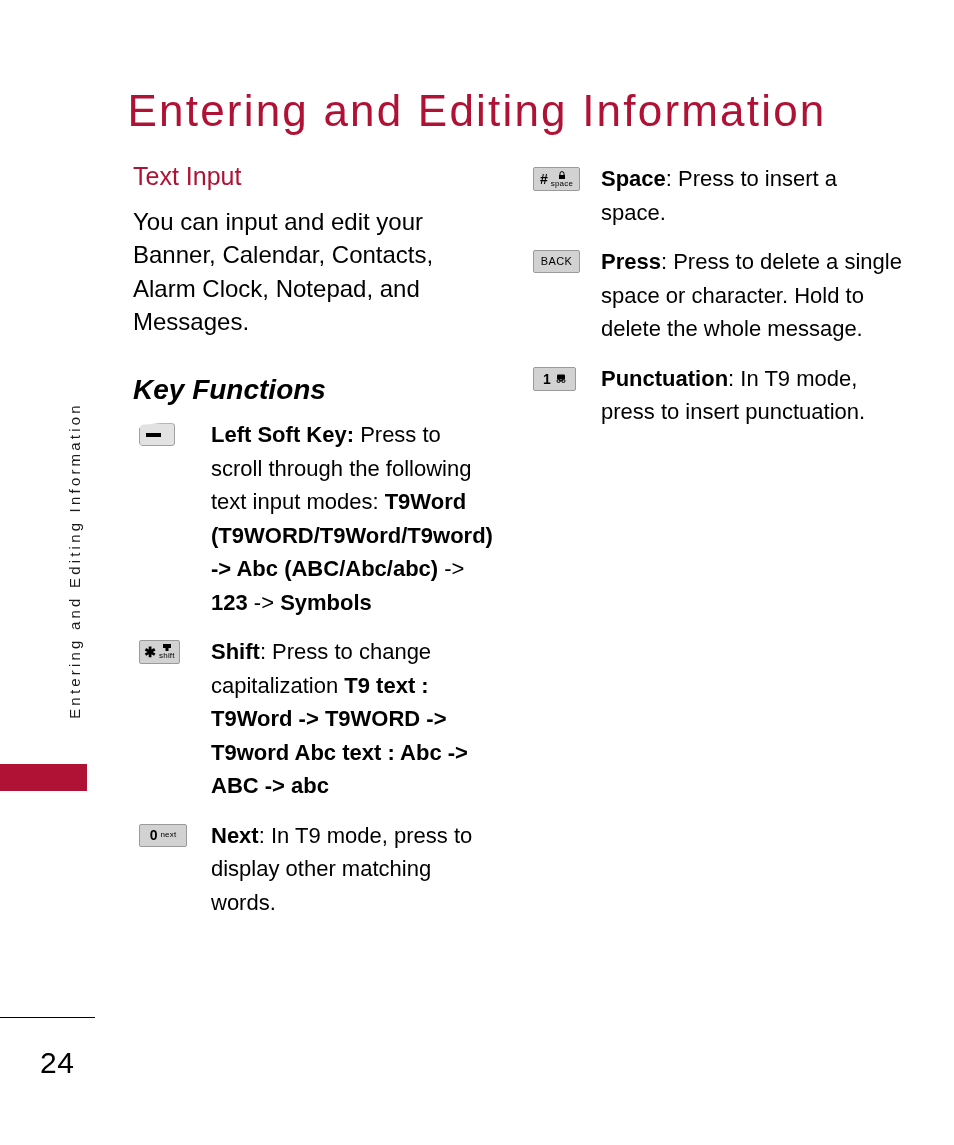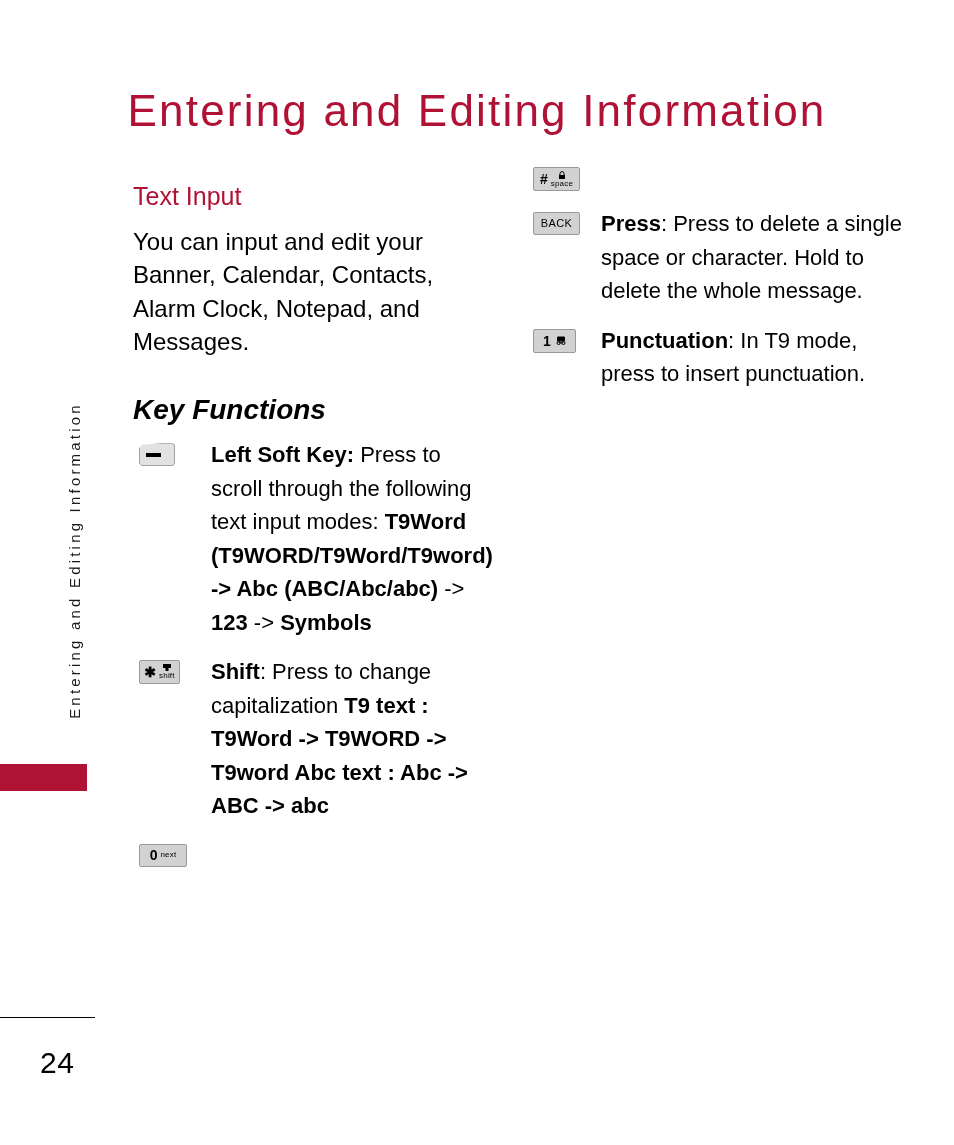--- a/index.html
+++ b/index.html
@@ -70,21 +70,21 @@
     font-size: 30px;
     color: #000000;
     letter-spacing: 0.5px;
   }
 
   
   .col {
     position: absolute;
     top: 162px;
   }
-  .col-left  { left: 133px;  width: 360px; margin-top: 20px; }
+  .col-left  { left: 133px;  width: 360px; }
   .col-right { left: 533px;  width: 372px; }
 
   .section-heading {
     color: #B01236;
     font-size: 25px;
     font-weight: 400;
     margin: 0 0 14px 0;
     line-height: 1.15;
   }
   .body-para {
@@ -243,39 +243,45 @@
     </div>
   </div>
 
   <div class="key-entry" style="margin-top:8px;">
     <div class="key-icon-slot">
       <span class="chip chip-zero">
         <span class="big">0</span>
         <span class="small">next</span>
       </span>
     </div>
+    <div class="key-entry-text">
+      <b>Next</b><span>: In T9 mode, press to display other matching words.</span>
+    </div>
   </div>
 
 </div>
 
 <div class="col col-right">
 
   <div class="key-entry">
     <div class="key-icon-slot">
       <span class="chip chip-hash">
         <span class="big">#</span>
         <span class="stack">
           <svg class="mini-icon" width="8" height="8" viewBox="0 0 8 8">
             <path d="M2 4 V2.6 A2 2 0 0 1 6 2.6 V4" fill="none" stroke="#000" stroke-width="1"></path>
             <rect x="1" y="4" width="6" height="4" fill="#000"></rect>
           </svg>
           <span class="small">space</span>
         </span>
       </span>
     </div>
+    <div class="key-entry-text">
+      <b>Space</b><span>: Press to insert a space.</span>
+    </div>
   </div>
 
   <div class="key-entry" style="margin-top:10px;">
     <div class="key-icon-slot">
       <span class="chip chip-back">
         <span class="back-label">BACK</span>
       </span>
     </div>
     <div class="key-entry-text">
       <b>Press</b><span>: Press to delete a single space or character. Hold to delete the whole message.</span>

